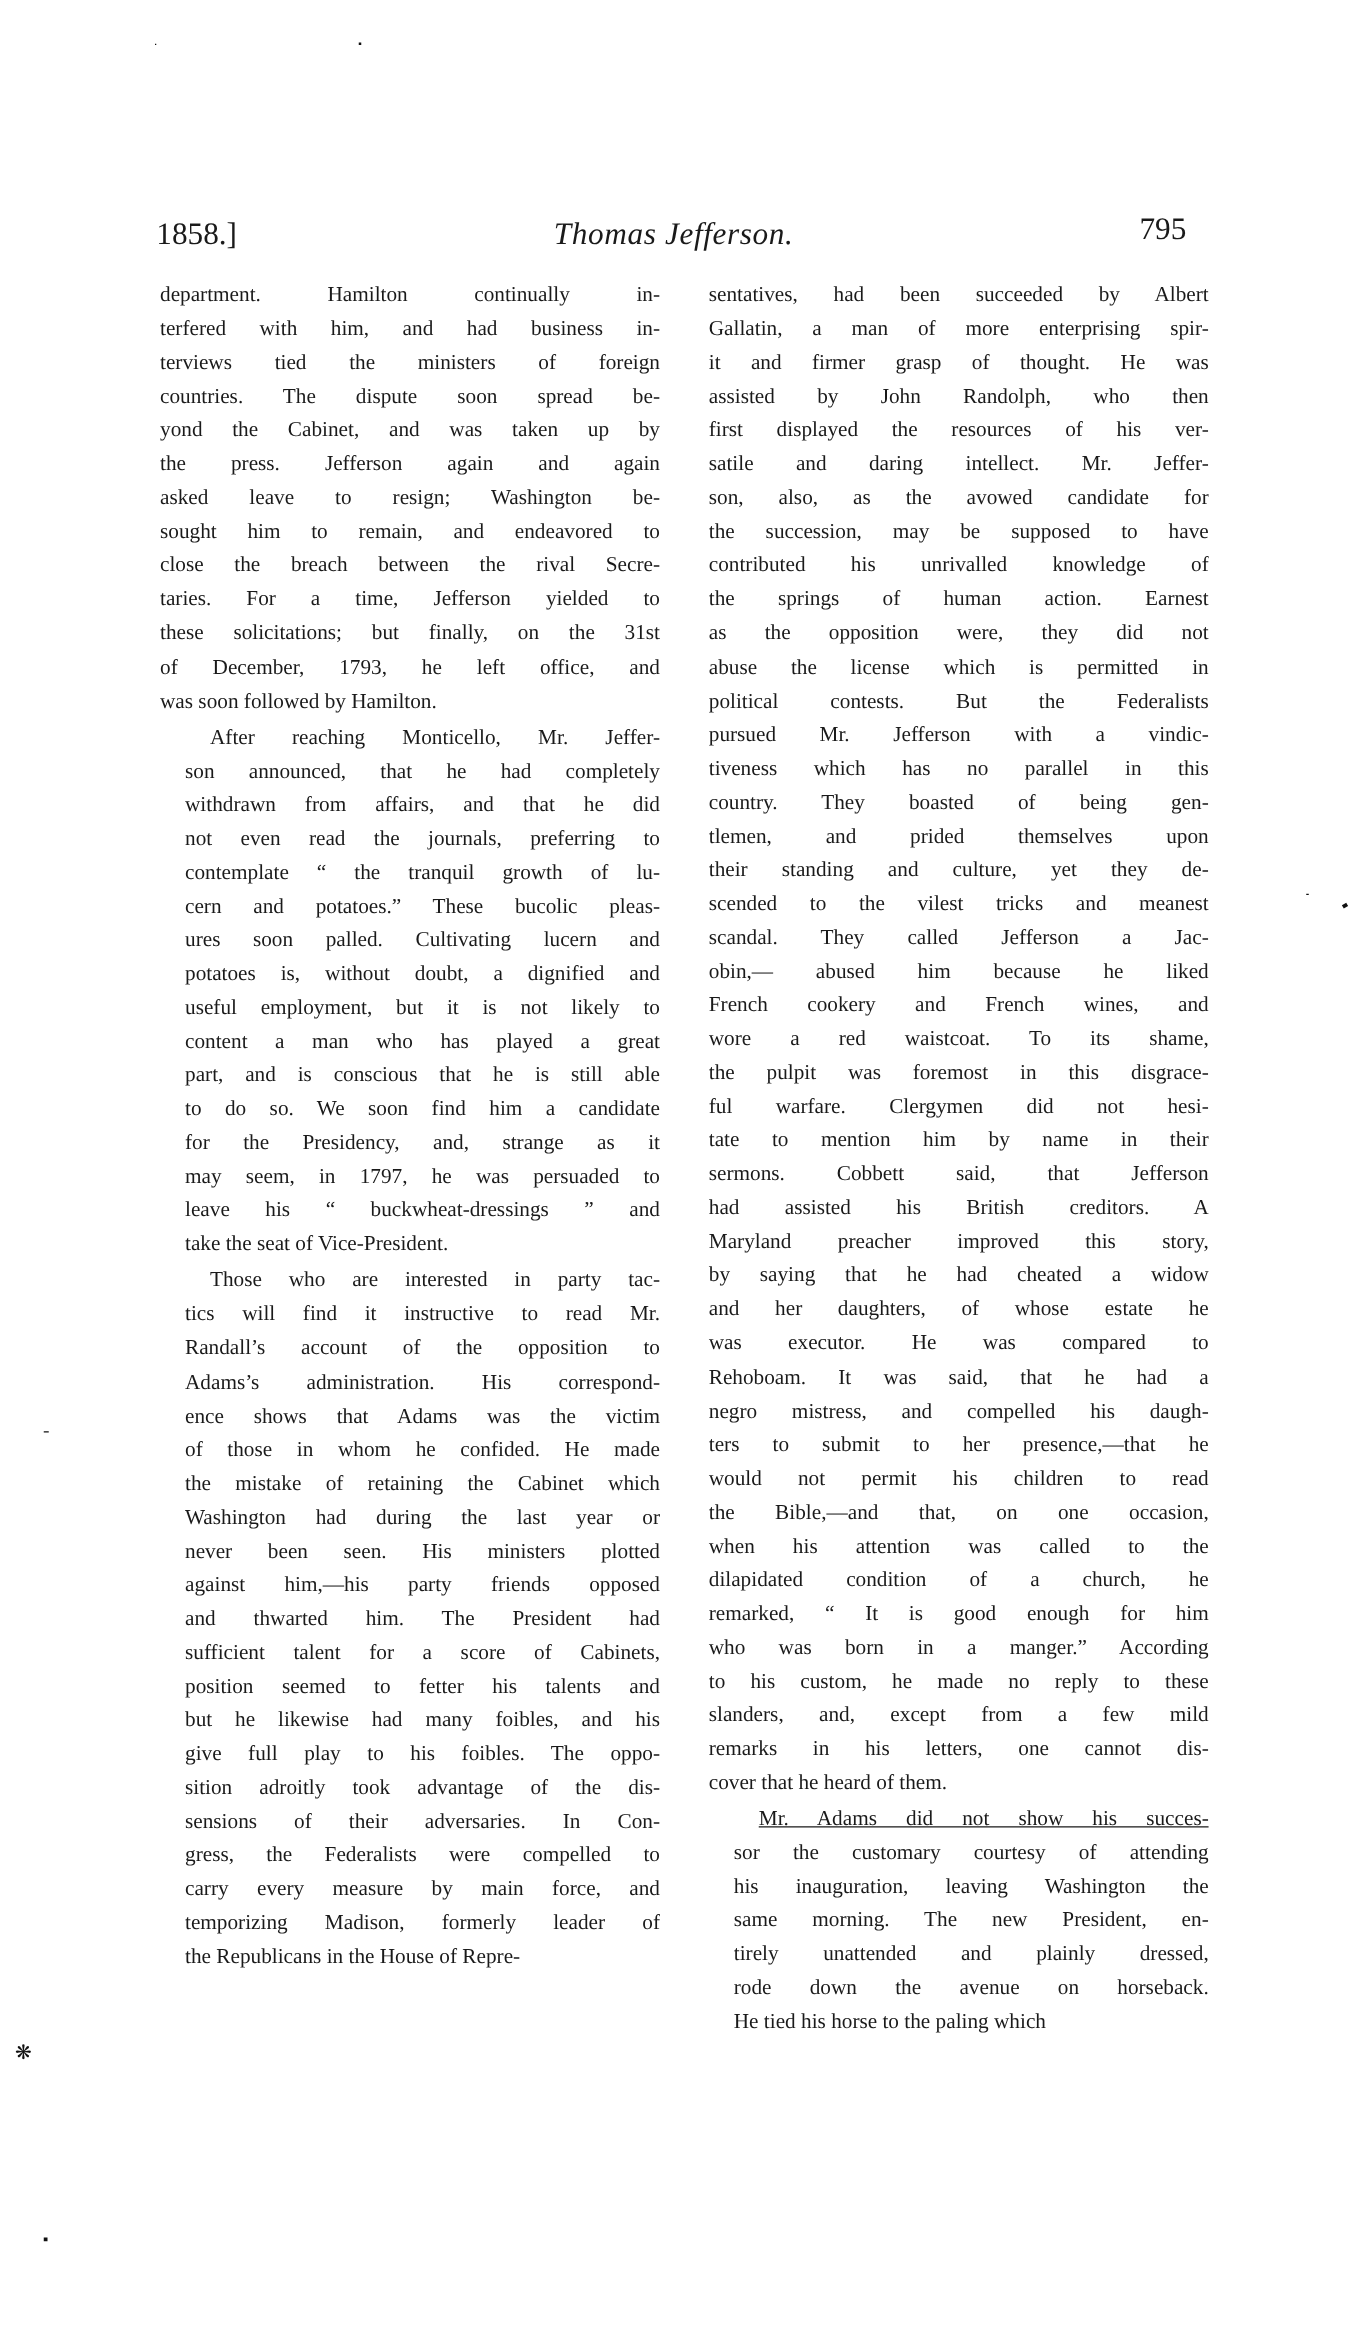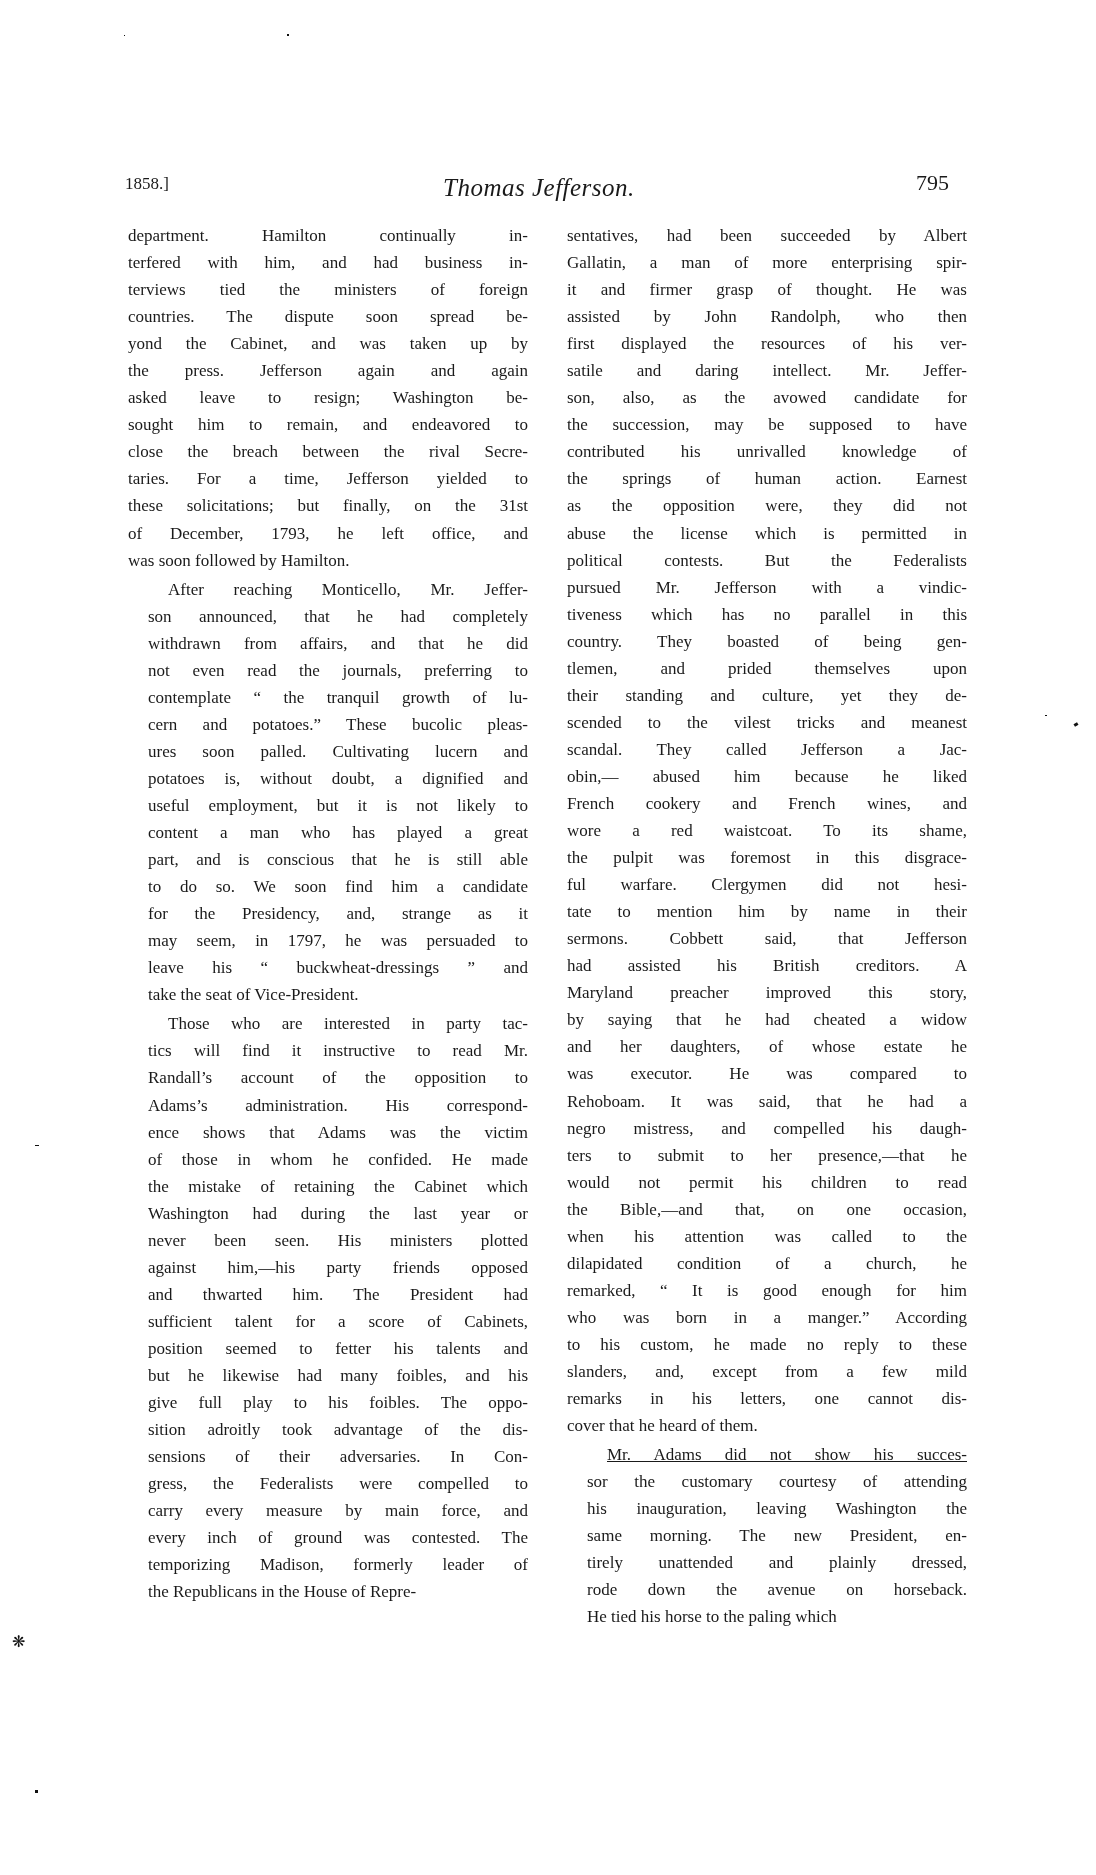--- a/index.html
+++ b/index.html
@@ -1,21 +1,21 @@
 <!DOCTYPE html>
 <html><head>
 <meta charset="utf-8">
 <style>
   html, body { margin: 0; padding: 0; background: #ffffff; }
   body { width: 1096px; height: 1875px; position: relative; overflow: hidden;
          font-family: "Liberation Serif", "DejaVu Serif", serif; color: #1a1a1a; }
   .header { position: absolute; top: 174px; left: 125px; width: 824px; height: 34px; }
-  .hdr-left { position: absolute; left: 0; top: 0; font-size: 17px; }
+  .hdr-left { position: absolute; left: 0; top: 0; font-size: 25px; }
   .hdr-title { position: absolute; left: 318px; top: 0; font-size: 25px; font-style: italic; letter-spacing: 0.5px; }
-  .hdr-page { position: absolute; right: 0; top: -4px; font-size: 22px; }
+  .hdr-page { position: absolute; right: 0; top: -4px; font-size: 25px; }
   .col { position: absolute; top: 222px; width: 400px; font-size: 17px; line-height: 27.05px;
          text-align: justify; }
   .col-left { left: 128px; }
   .col-right { left: 567px; }
   .col p { margin: 0 0 2px 0; text-indent: 0; }
   .col p.indent { text-indent: 20px; }
   .col .line { display: block; text-align: justify; text-align-last: justify; white-space: nowrap; overflow: hidden; }
   .col .line.last { text-align-last: left; }
   .mark { position: absolute; background: #111; }
   .asterisk { position: absolute; left: 12px; top: 1632px; font-size: 16px; color: #111; }
@@ -76,21 +76,20 @@
       <span class="line">against him,—his party friends opposed</span>
       <span class="line">and thwarted him.  The President had</span>
       <span class="line">sufficient talent for a score of Cabinets,</span>
       <span class="line">position seemed to fetter his talents and</span>
       <span class="line">but he likewise had many foibles, and his</span>
       <span class="line">give full play to his foibles.  The oppo-</span>
       <span class="line">sition adroitly took advantage of the dis-</span>
       <span class="line">sensions of their adversaries.  In Con-</span>
       <span class="line">gress, the Federalists were compelled to</span>
       <span class="line">carry every measure by main force, and</span>
-      <span class="line">every inch of ground was contested.  The</span>
       <span class="line">temporizing Madison, formerly leader of</span>
       <span class="line last">the Republicans in the House of Repre-</span>
     </p>
   </div>
 <div class="col col-right" id="col-right">
     <p>
       <span class="line">sentatives, had been succeeded by Albert</span>
       <span class="line">Gallatin, a man of more enterprising spir-</span>
       <span class="line">it and firmer grasp of thought.  He was</span>
       <span class="line">assisted by John Randolph, who then</span>

